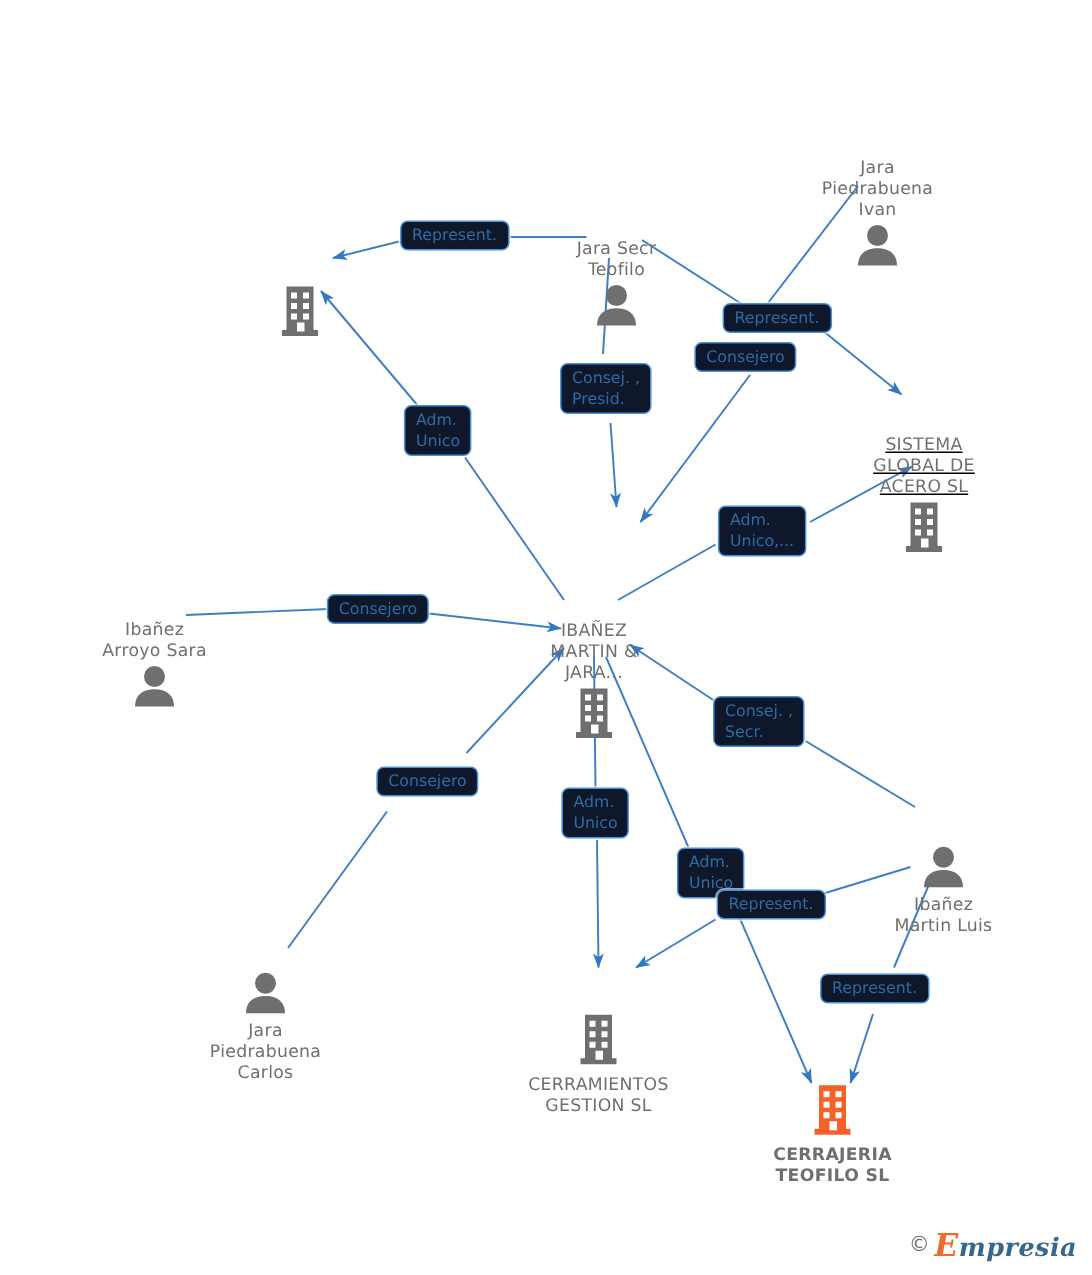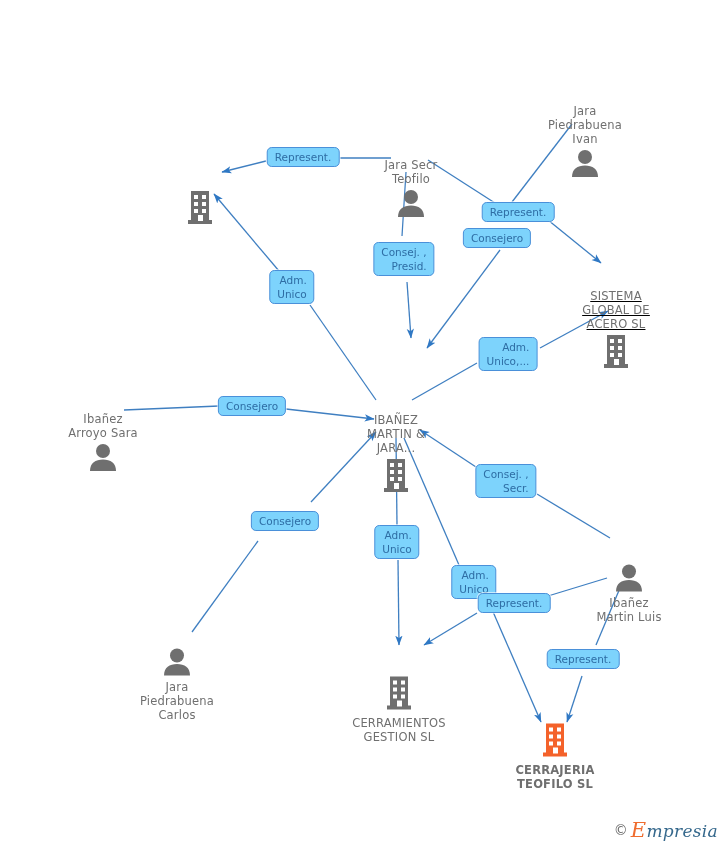--- a/index.html
+++ b/index.html
@@ -47,29 +47,29 @@
   .node.label-above .label { margin-bottom: 2px; }
   .node.label-below .label { margin-top: 3px; }
   .node.highlight .label {
     color: #6f6f6f;
     font-weight: bold;
     font-size: 11.5px;
   }
   .edge-label {
     position: absolute;
     transform: translate(-50%, -50%);
-    background: #7dd3fc;
+    background: #0f172a;
     border: 1px solid #4a90d9;
     border-radius: 5px;
     color: #2e6da4;
     font-size: 10.5px;
     line-height: 14px;
     padding: 2px 7px;
     white-space: pre-line;
-    text-align: right;
+    text-align: left;
     box-shadow: 0 0 0 1px rgba(255,255,255,0.6);
   }
   #watermark {
     position: absolute;
     right: 10px;
     bottom: 8px;
     display: flex;
     align-items: center;
     gap: 3px;
     font-size: 17px;
@@ -78,20 +78,21 @@
   #watermark .c-mark {
     font-size: 14px;
     color: #6d6d6d;
   }
   #watermark .brand {
     font-family: "DejaVu Serif", serif;
     font-style: italic;
     font-size: 17px;
     color: #35688c;
     letter-spacing: 0.3px;
+    font-weight: bold;
   }
   #watermark .brand .cap {
     color: #ef6c2e;
     font-size: 21px;
   }
 </style>
 </head>
 <body>
 
 <div id="canvas">

